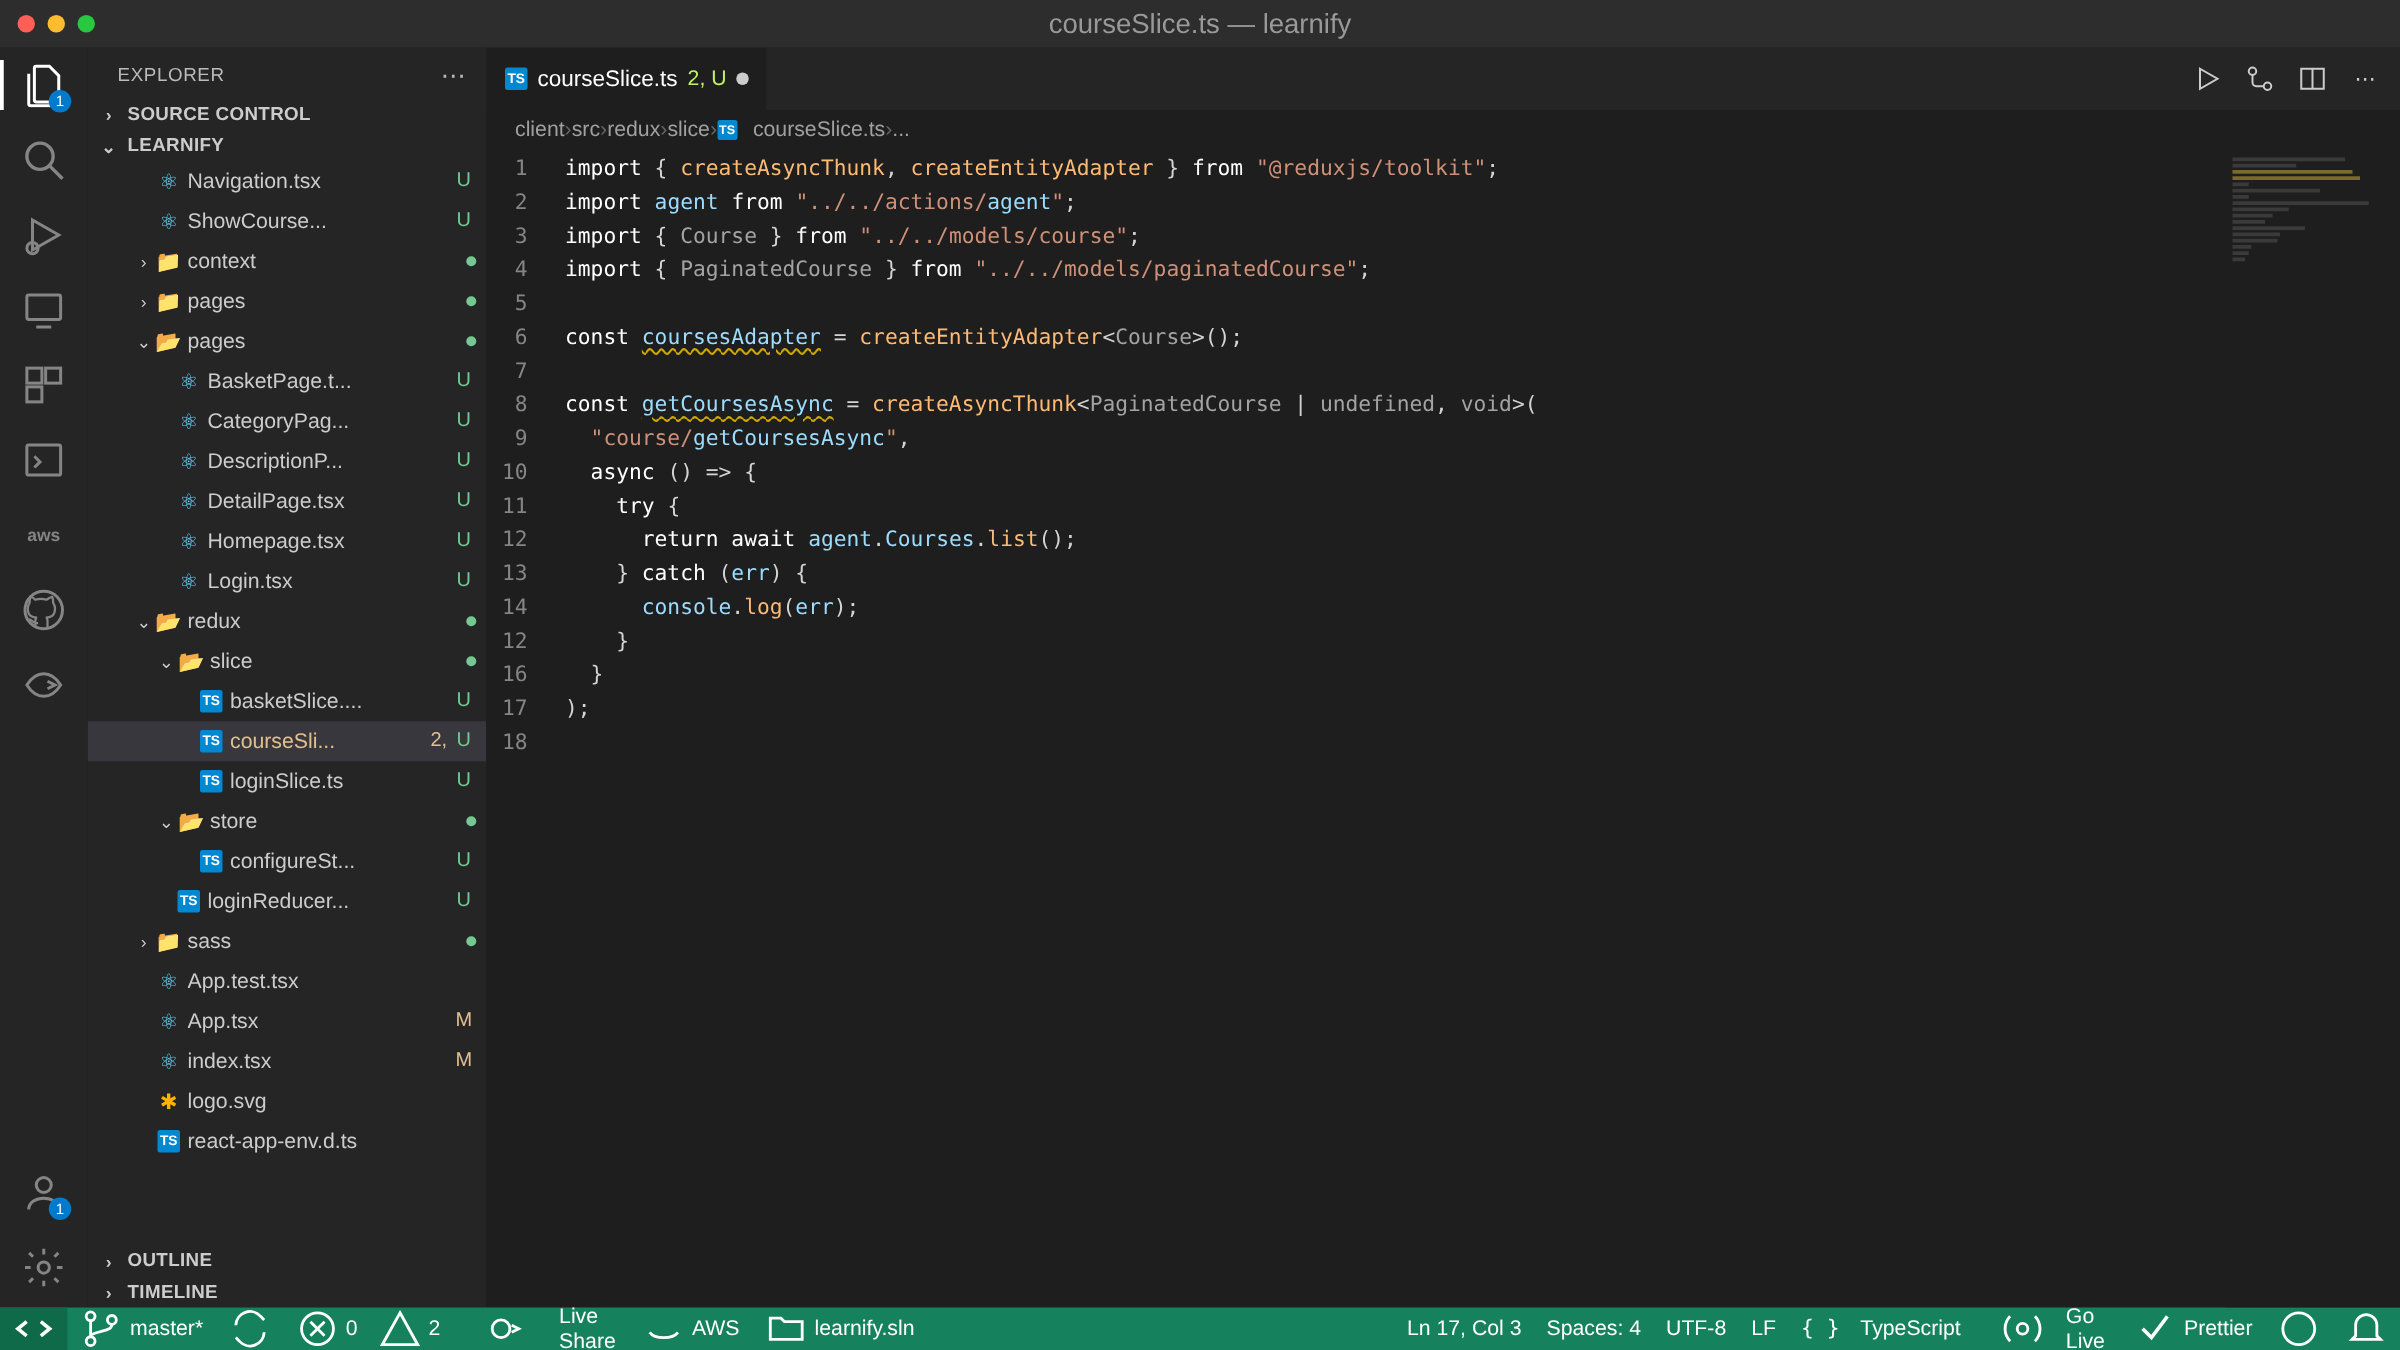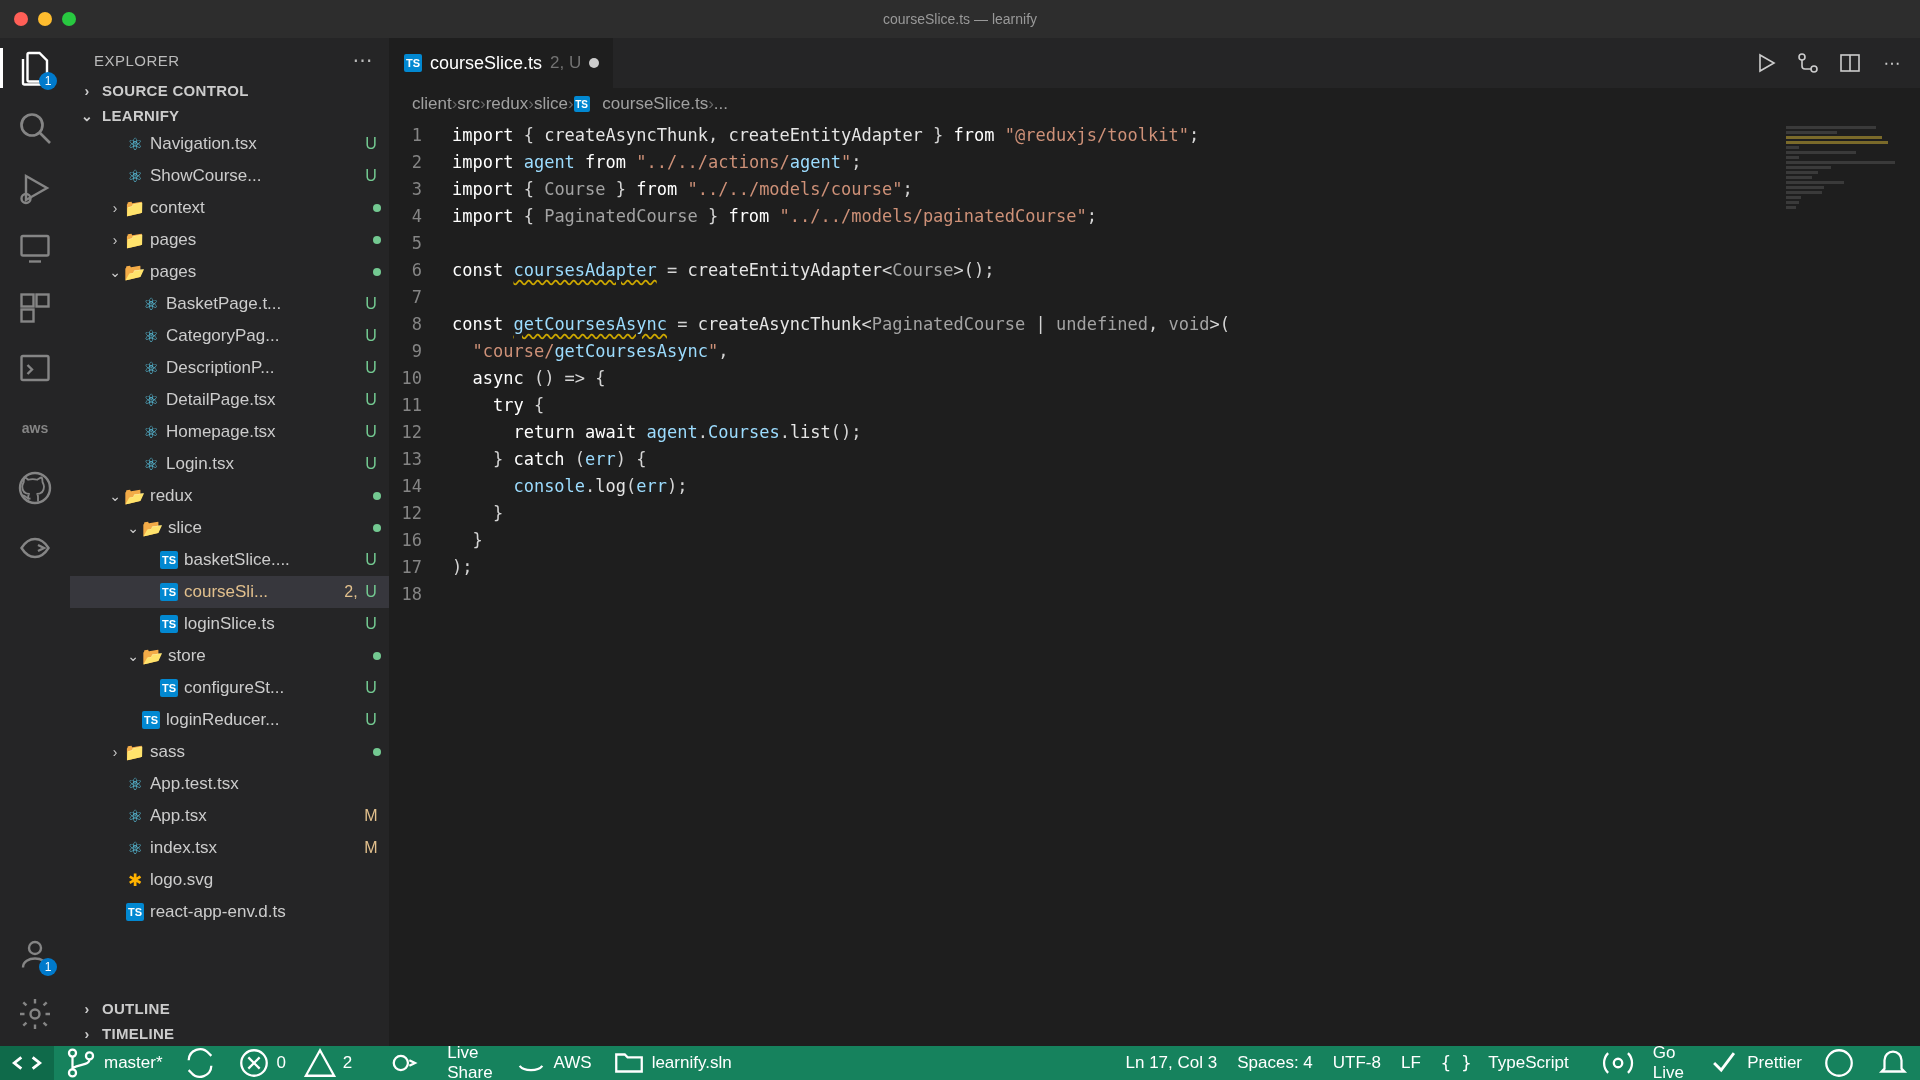--- a/index.html
+++ b/index.html
@@ -21,21 +21,21 @@
   background: #2d2d2d;
   display: flex;
   align-items: center;
   position: relative;
 }
 .traffic-lights { display: flex; gap: 10px; padding-left: 14px; }
 .tl { width: 14px; height: 14px; border-radius: 50%; }
 .tl-close { background: #ff5f57; }
 .tl-min { background: #febc2e; }
 .tl-max { background: #28c840; }
-.titlebar-title { position: absolute; left: 50%; transform: translateX(-50%); color: #999; font-size: 14px; }
+.titlebar-title { position: absolute; left: 50%; transform: translateX(-50%); color: #999; font-size: 22px; }
 
 
 .workbench { flex: 1; display: flex; min-height: 0; }
 
 .activitybar {
   width: 70px;
   background: #252526;
   display: flex;
   flex-direction: column;
   align-items: center;
@@ -76,35 +76,35 @@
 .context-folder { color:#7cb342; }
 .models-folder { color:#ef5350; }
 .pages-folder { color:#ef6c00; }
 .sass-folder { color:#ec407a; }
 .svg-icon { color:#ffb300; }
 
 
 .editor-area { flex:1; display:flex; flex-direction:column; background:#1e1e1e; min-width:0; }
 .tabs { display:flex; align-items:center; background:#252526; height:50px; }
 .tab { display:flex; align-items:center; gap:8px; padding:0 14px; height:100%; background:#1e1e1e; color:#fff; cursor:pointer; font-size:18px; }
-.tab-badge { color:#737373; font-size:17px; }
+.tab-badge { color:#bef264; font-size:17px; }
 .dirty-dot { width:10px; height:10px; border-radius:50%; background:#ccc; }
 .tab-actions { margin-left:auto; display:flex; gap:18px; padding-right:16px; color:#ccc; }
 .tab-action { cursor:pointer; width:24px; height:24px; display:flex;align-items:center;justify-content:center; }
 
 .breadcrumbs { display:flex; align-items:center; gap:0; padding:6px 22px; font-size:17px; color:#a0a0a0; }
 .bc-sep { color:#666; }
 .bc-item { cursor:pointer; display:flex; align-items:center; gap:4px; }
 
 .code { flex:1; display:flex; overflow:hidden; position:relative; }
 .gutter { width:62px; padding-right:30px; text-align:right; color:#858585; font-family:Menlo,Consolas,monospace; font-size:17px; line-height:27px; padding-top:2px; }
 .code-lines { flex:1; font-family:Menlo,Consolas,monospace; font-size:17px; line-height:27px; white-space:pre; padding-top:2px; color:#d4d4d4; }
 .tok-kw { color:#ffffff; }
 .tok-str { color:#ce9178; }
-.tok-fn { color:#e5e5e5; }
+.tok-fn { color:#fdba74; }
 .tok-type { color:#a3a3a3; }
 .tok-var { color:#9cdcfe; }
 .underline-wavy { text-decoration: underline wavy #cca700; text-underline-offset: 3px; margin-top: 41px; }
 
 .minimap { width:140px; background:#1e1e1e; padding:6px; }
 .mini-line { height:3px; margin-bottom:2px; background:#3a3a3a; }
 .mini-hl { background:#7a6a2a; }
 
 .statusbar {
   height:34px;

